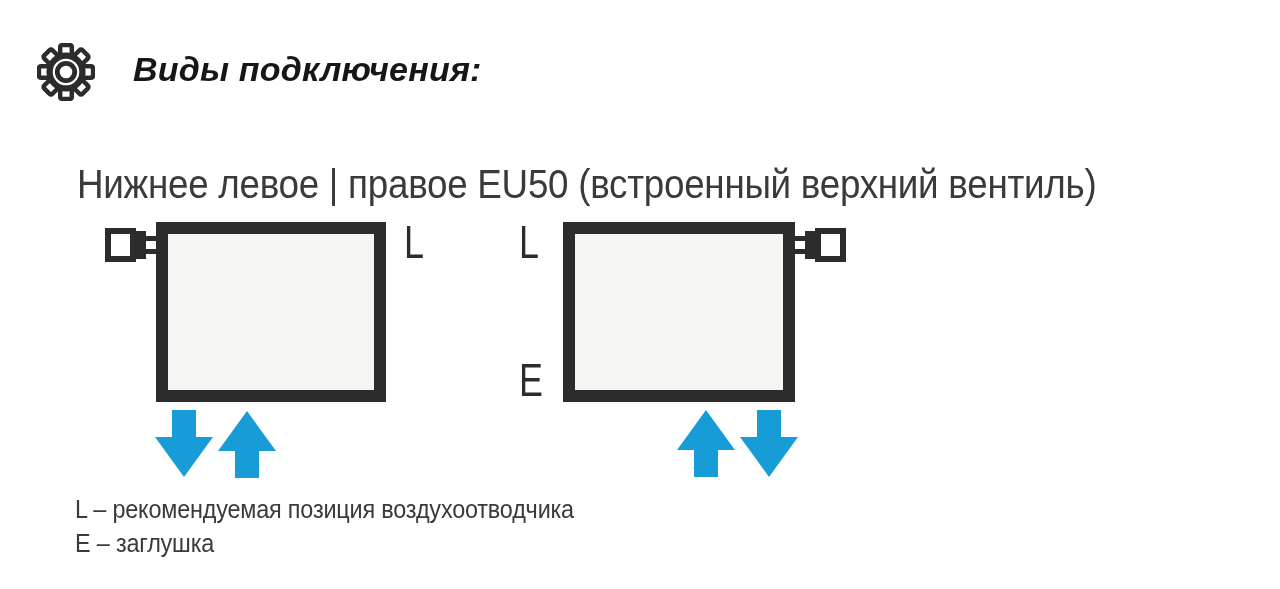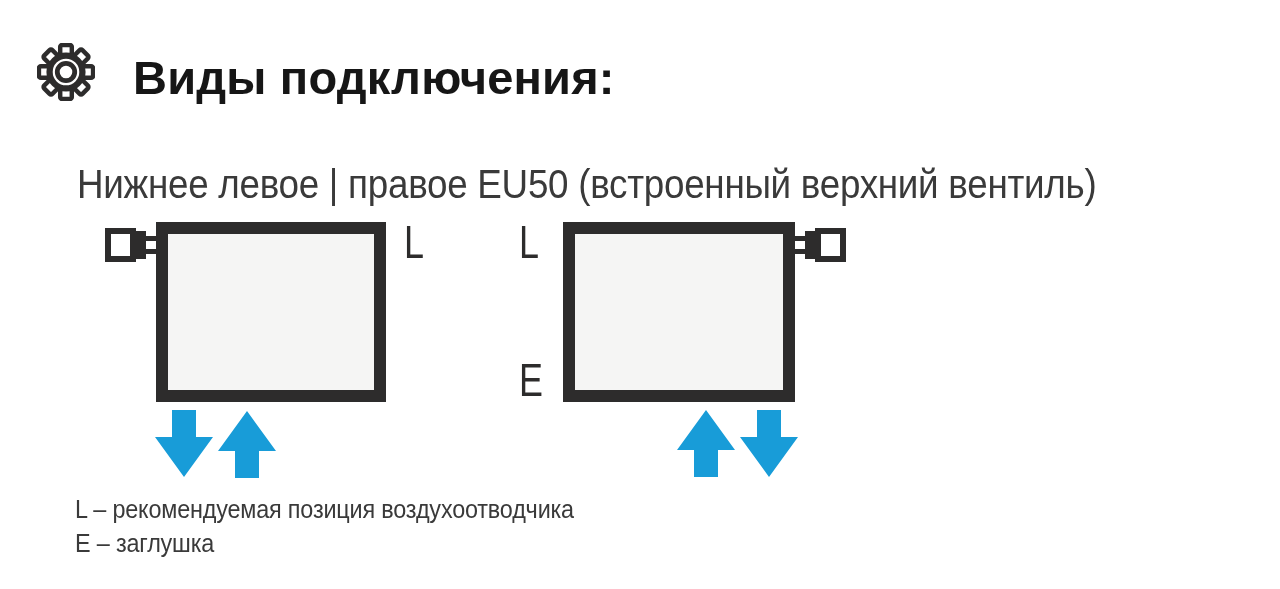--- a/index.html
+++ b/index.html
@@ -4,22 +4,22 @@
 <style>
   html,body { margin:0; padding:0; background:#ffffff; }
   .canvas {
     position:relative; width:1280px; height:589px; background:#ffffff;
     font-family:"Liberation Sans", sans-serif; overflow:hidden;
     color:var(--ink,#2d2c2c);
   }
   .header-icon { position:absolute; left:37px; top:43px; width:58px; height:58px; }
   .page-title {
     position:absolute; left:133px; top:50px;
-    font-size:47px; font-weight:700; color:var(--title,#161616);
-    white-space:nowrap; letter-spacing:0.2px;
+    font-size:34px; font-weight:700; color:var(--title,#161616);
+    white-space:nowrap; letter-spacing:0.2px;font-style:italic;
   }
   .subtitle {
     position:absolute; left:77px; top:162px;
     font-size:40px; font-weight:400; color:var(--text,#3a3a3a);
     white-space:nowrap; transform:scaleX(0.92); transform-origin:0 0;
     letter-spacing:-0.3px;
   }
   .radiator {
     position:absolute; top:222px; width:230px; height:180px;
     box-sizing:border-box; border:12px solid var(--ink,#2d2c2c);

